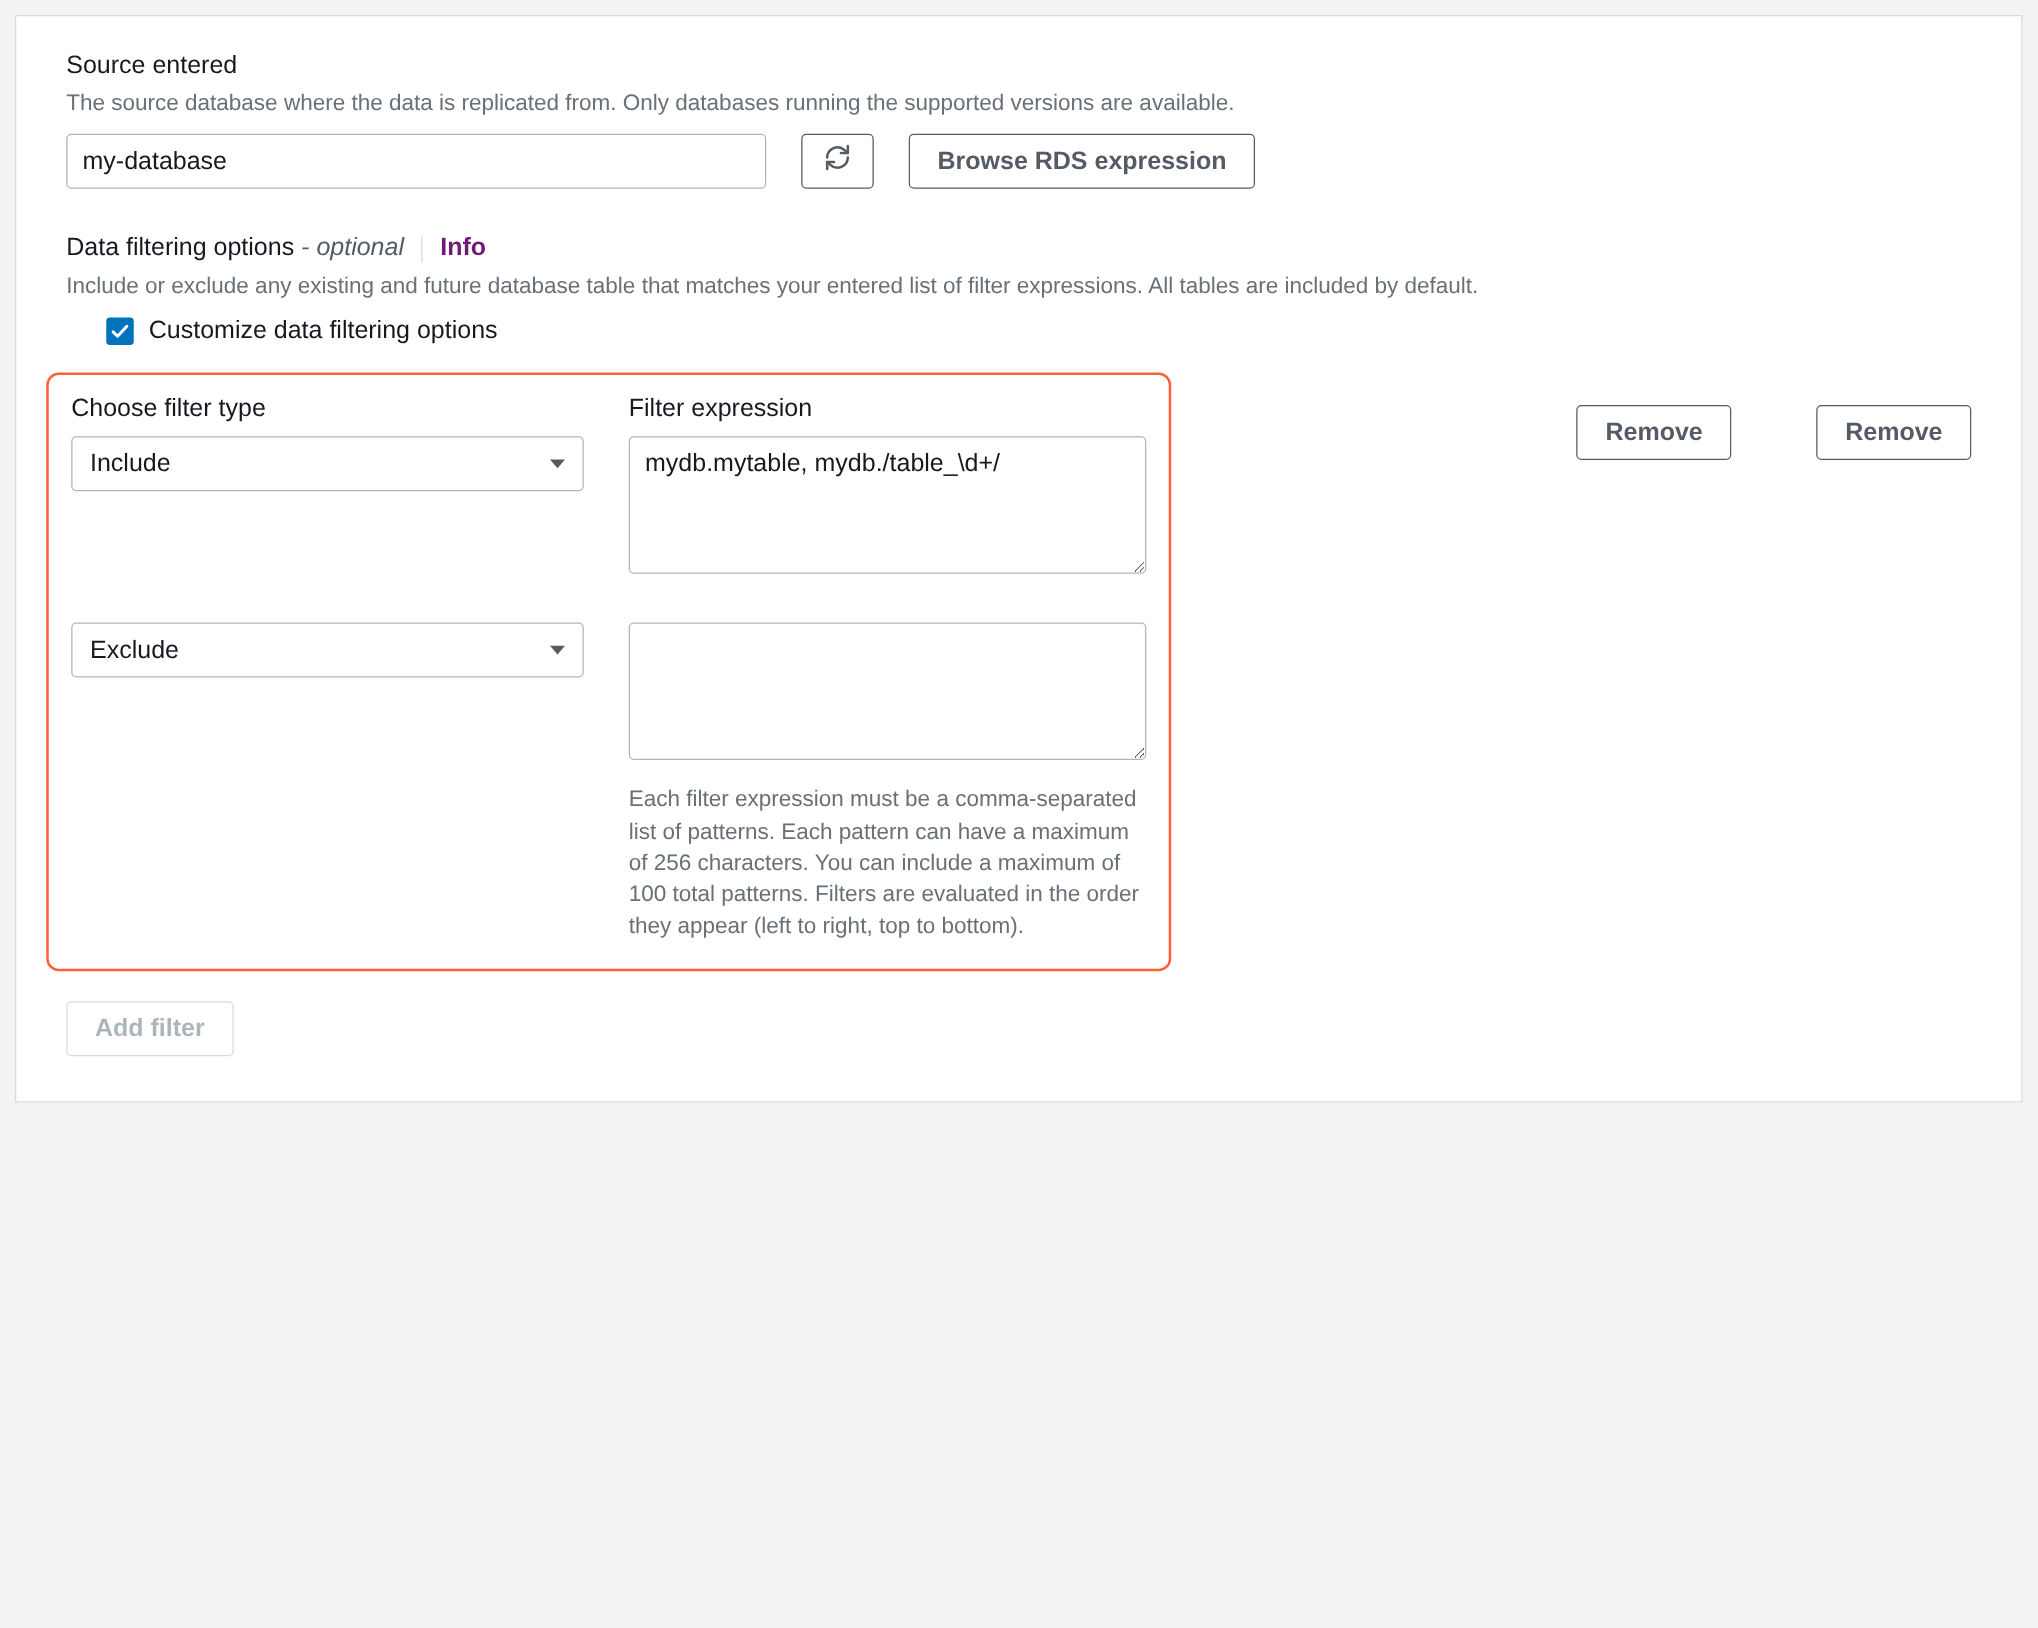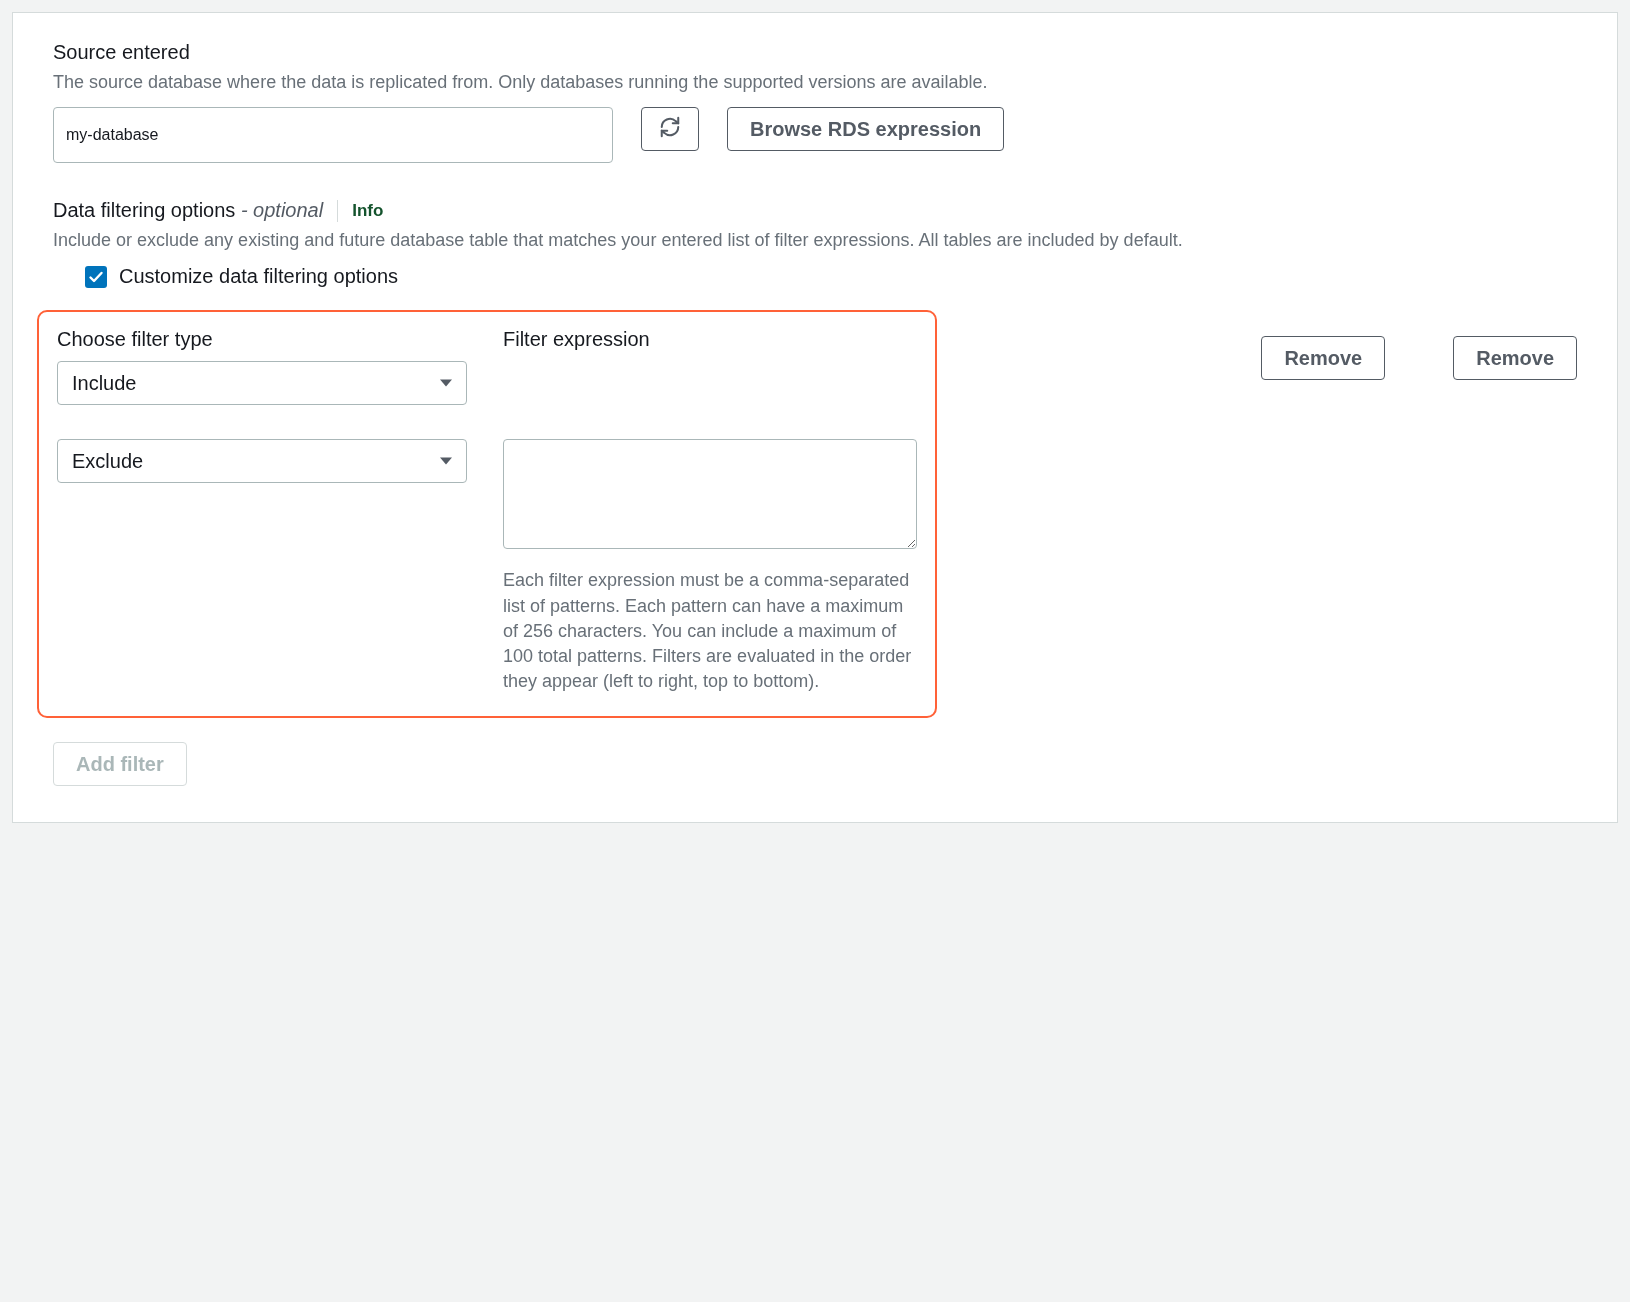--- a/index.html
+++ b/index.html
@@ -42,44 +42,44 @@
       color: #545b64;
       font-weight: 400;
       font-size: 20px;
     }
     .divider-v {
       width: 1px;
       height: 22px;
       background: #d5dbdb;
     }
     .info-link {
-      color: #14532d;
-      font-size: 17px;
+      color: #701a75;
+      font-size: 20px;
       font-weight: 700;
       cursor: pointer;
     }
     .field-desc {
       color: #687078;
       font-size: 18px;
       line-height: 1.4;
       margin-bottom: 12px;
     }
     .row {
       display: flex;
       gap: 28px;
       align-items: flex-start;
       margin-top: 10px;
     }
     .text-input {
       width: 560px;
-      height: 56px;
+      height: 44px;
       border: 1px solid #aab7b8;
       border-radius: 4px;
       padding: 8px 12px;
-      font-size: 16px;
+      font-size: 20px;
       color: #16191f;
       font-family: inherit;
     }
     .btn {
       display: inline-flex;
       align-items: center;
       justify-content: center;
       height: 44px;
       border: 1px solid #545b64;
       border-radius: 4px;
@@ -262,20 +262,23 @@
               <div class="select-wrap">
                 <select>
                   <option>Include</option>
                 </select>
                 <span class="select-caret">
                   <svg width="14" height="10" viewBox="0 0 14 10">
                       <path d="M1 1 L7 8 L13 1 Z" fill="#545b64"></path>
                     </svg>
                 </span>
               </div>
+            </div>
+            <div class="col-expr">
+              <textarea class="textarea" style="">mydb.mytable, mydb./table_\d+/</textarea>
             </div>
           </div>
 
           <div class="filter-row">
             <div class="col-type">
               <div class="select-wrap">
                 <select>
                   <option>Exclude</option>
                 </select>
                 <span class="select-caret">

